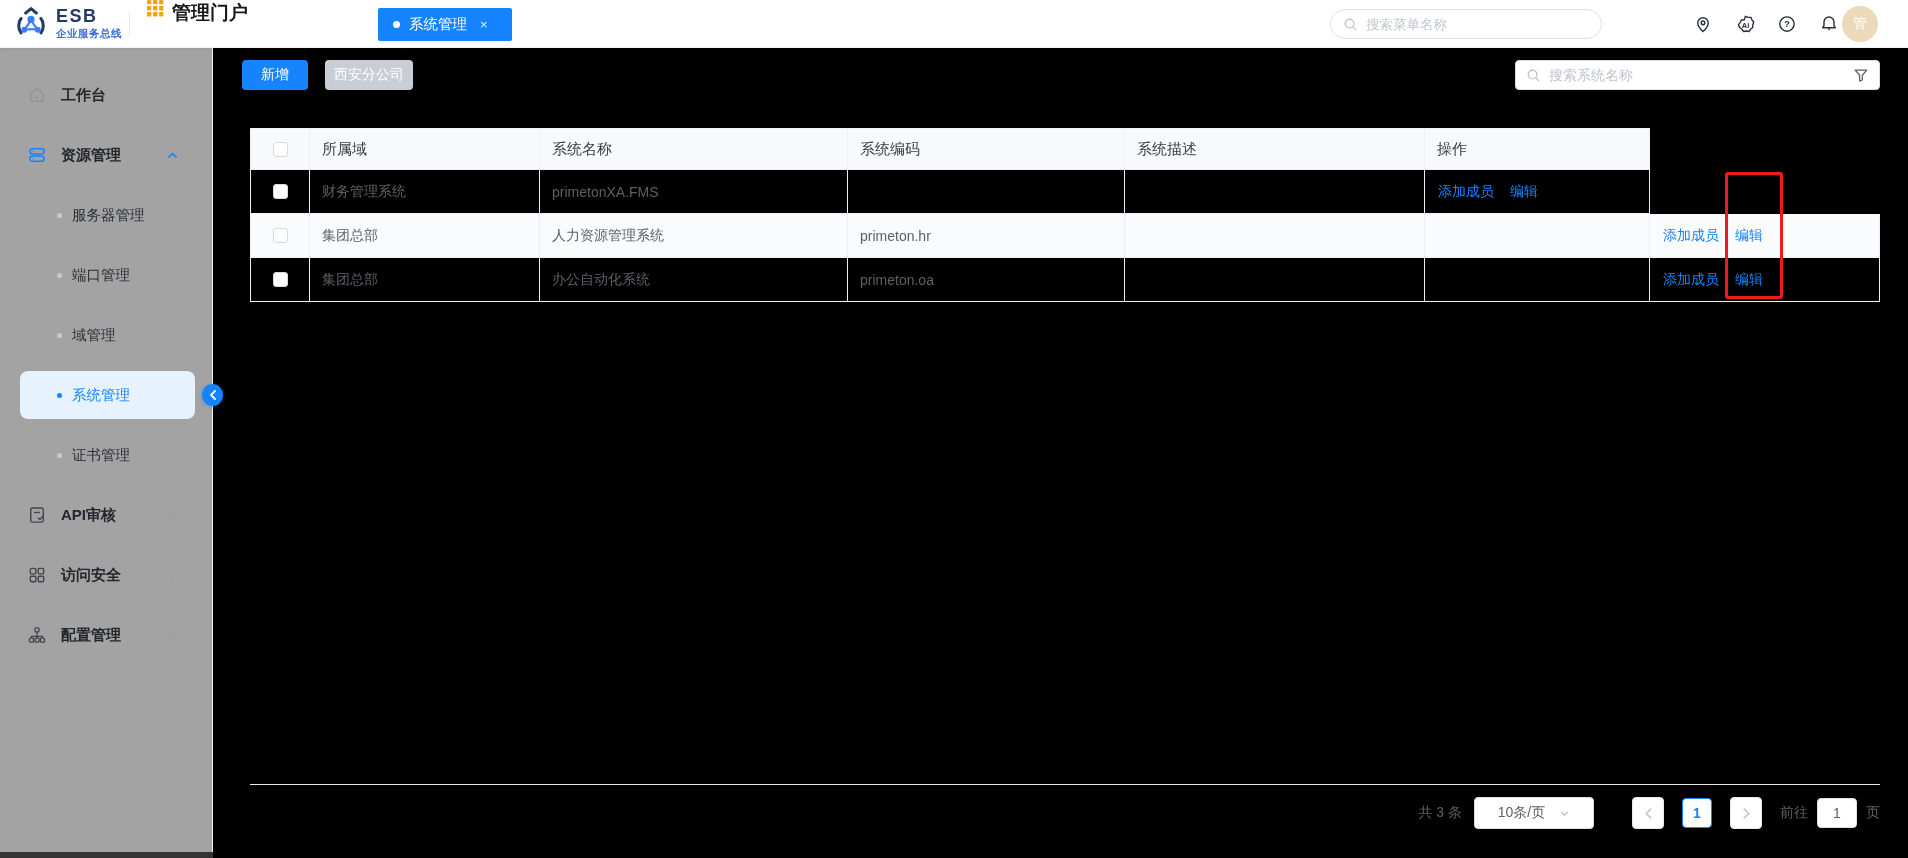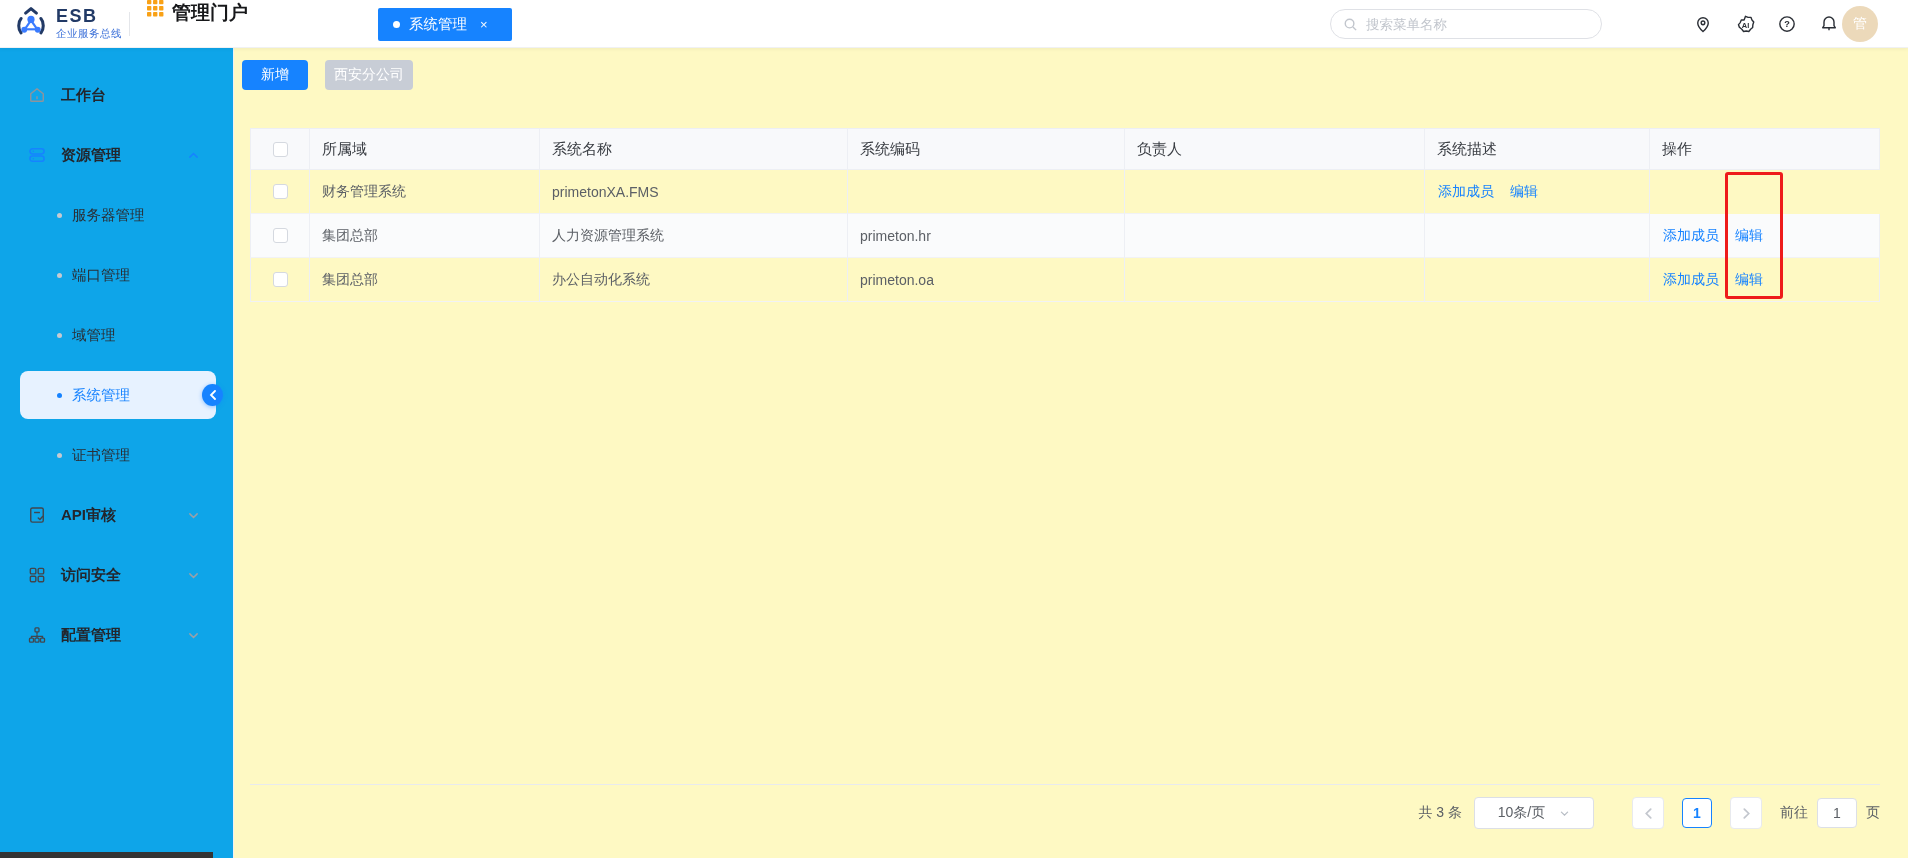--- a/index.html
+++ b/index.html
@@ -12,58 +12,58 @@
   html,body{margin:0;padding:0;}
   body{font-family:"Liberation Sans","DejaVu Sans",sans-serif;background:#fff;}
   .app{position:relative;width:1908px;height:858px;background:#fff;overflow:hidden;}
 
   
   .header{position:absolute;top:0;left:0;width:1908px;height:48px;background:#fff;
     border-bottom:1px solid #f0f1f3;box-shadow:0 1px 4px rgba(0,21,41,.06);z-index:5;}
   .logo{position:absolute;left:13px;top:5px;display:flex;align-items:center;gap:7px;}
   .logo-text{display:flex;flex-direction:column;line-height:1;}
   .logo-title{font-size:18px;font-weight:800;color:#223a66;letter-spacing:1.5px;}
-  .logo-subtitle{font-size:10.5px;font-weight:400;color:#3a6fd8;margin-top:3px;letter-spacing:.5px;}
+  .logo-subtitle{font-size:10.5px;font-weight:700;color:#3a6fd8;margin-top:3px;letter-spacing:.5px;}
   .header-divider{position:absolute;left:129px;top:12px;width:1px;height:24px;background:#e4e6ea;}
   .portal{position:absolute;left:147px;top:0;height:48px;display:flex;gap:8px;}
   .portal-title{font-size:19px;font-weight:700;color:#17181a;}
   .tab{position:absolute;left:378px;top:8px;height:33px;min-width:134px;background:var(--blue);
     color:#fff;display:flex;align-items:center;padding:0 12px;border-radius:2px;cursor:pointer;}
   .tab-dot{width:7px;height:7px;border-radius:50%;background:#fff;margin:0 9px 0 3px;flex:none;}
   .tab-label{font-size:14.5px;}
   .tab-close{margin-left:13px;font-size:13px;opacity:.95;line-height:1;}
   .header-search{position:absolute;left:1330px;top:9px;width:272px;height:30px;border:1px solid #dfe1e6;
     border-radius:16px;display:flex;align-items:center;padding:0 12px;gap:6px;background:#fff;}
   .header-search input{border:none;outline:none;flex:1;font-size:13.5px;color:#5c6066;background:transparent;}
   .header-search input::placeholder{color:#c2c6cd;}
   .header-icons{position:absolute;left:1692px;top:0;height:48px;display:flex;align-items:center;gap:20px;}
   .hicon{width:22px;height:22px;display:flex;align-items:center;justify-content:center;cursor:pointer;}
   .avatar{position:absolute;left:1842px;top:6px;width:36px;height:36px;border-radius:50%;background:#ecd9ba;
     color:#fff;display:flex;align-items:center;justify-content:center;font-size:14px;cursor:pointer;}
 
   
-  .sidebar{position:absolute;left:0;top:48px;width:234px;height:810px;background:#0ea5e9;
+  .sidebar{position:absolute;left:0;top:48px;width:213px;height:810px;background:#a3a3a3;
     border-right:1px solid #eef0f3;padding-top:23px;z-index:2;}
   .nav-item{height:48px;display:flex;align-items:center;margin-bottom:12px;cursor:pointer;}
   .nav-item.top{padding-left:27px;gap:14px;}
   .nav-item.top .label{font-size:15px;color:var(--txt-dark);font-weight:600;}
   .nav-item .chev{margin-left:auto;margin-right:33px;display:flex;}
   .nav-item.sub{margin-left:20px;margin-right:17px;height:48px;border-radius:8px;padding-left:37px;gap:10px;}
   .nav-item.sub .dot{width:5px;height:5px;border-radius:50%;background:#c6cad1;flex:none;}
   .nav-item.sub .label{font-size:14.5px;color:#2a2e35;}
   .nav-item.sub.active{background:#e7f2ff;}
   .nav-item.sub.active .dot{background:var(--blue);}
   .nav-item.sub.active .label{color:var(--blue);}
   .collapse-handle{position:absolute;left:202px;top:384px;width:21px;height:22px;background:var(--blue);
     border-radius:50%;color:#fff;display:flex;align-items:center;justify-content:center;
     font-size:11px;z-index:6;cursor:pointer;box-shadow:0 1px 4px rgba(22,131,255,.45);}
   .bottom-strip{position:absolute;left:0;bottom:0;width:213px;height:6px;background:#343434;z-index:7;}
 
   
-  .main{position:absolute;left:213px;top:48px;width:1695px;height:810px;background:#fef9c3;}
+  .main{position:absolute;left:213px;top:48px;width:1695px;height:810px;background:#000000;}
   .btn{border:none;border-radius:4px;font-size:14px;color:#fff;cursor:pointer;
     display:flex;align-items:center;justify-content:center;font-family:inherit;}
   .btn-add{position:absolute;left:29px;top:12px;width:66px;height:30px;background:var(--blue);}
   .btn-del{position:absolute;left:112px;top:12px;width:88px;height:30px;background:#c8cdd6;cursor:not-allowed;}
   .sys-search{position:absolute;left:1302px;top:12px;width:365px;height:30px;border:1px solid #dcdfe6;
     border-radius:4px;display:flex;align-items:center;padding:0 10px;gap:6px;background:#fff;}
   .sys-search input{border:none;outline:none;flex:1;font-size:14px;color:#5c6066;background:transparent;}
   .sys-search input::placeholder{color:#bfc4cc;}
 
   
@@ -300,30 +300,43 @@
     <svg width="8" height="10" viewBox="0 0 8 10" fill="none" stroke="#fff" stroke-width="1.8" stroke-linecap="round">
       <path d="M6 1L2 5l4 4"></path>
     </svg>
   </div>
 
   <div class="main">
 
     <button class="btn btn-add">新增</button>
     <button class="btn btn-del">西安分公司</button>
 
+    <div class="sys-search">
+      <span>
+        <svg width="15" height="15" viewBox="0 0 16 16" fill="none" stroke="#bfc4cc" stroke-width="1.5">
+          <circle cx="7" cy="7" r="4.6"></circle>
+            <line x1="10.6" y1="10.6" x2="14" y2="14"></line>
+        </svg>
+      </span>
+      <input placeholder="搜索系统名称" style="">
+      <span>
+        <svg width="16" height="16" viewBox="0 0 18 18" fill="none" stroke="#5a5f66" stroke-width="1.4" stroke-linejoin="round">
+          <path d="M2.5 3.5h13l-5 5.8v5.2l-3 1.5V9.3l-5-5.8z"></path>
+        </svg>
+      </span>
+    </div>
 
     <div class="table">
       <div class="trow thead">
         <div class="cell">
             <span class="cb"></span>
           </div>
         <div class="cell">所属域</div>
         <div class="cell">系统名称</div>
         <div class="cell">系统编码</div>
-        <div class="cell">负责人</div>
         <div class="cell">系统描述</div>
         <div class="cell">操作</div>
       </div>
 
       <div class="tbody">
         <div class="trow">
           <div class="cell">
               <span class="cb"></span>
             </div>
           <div class="cell">财务管理系统</div>

